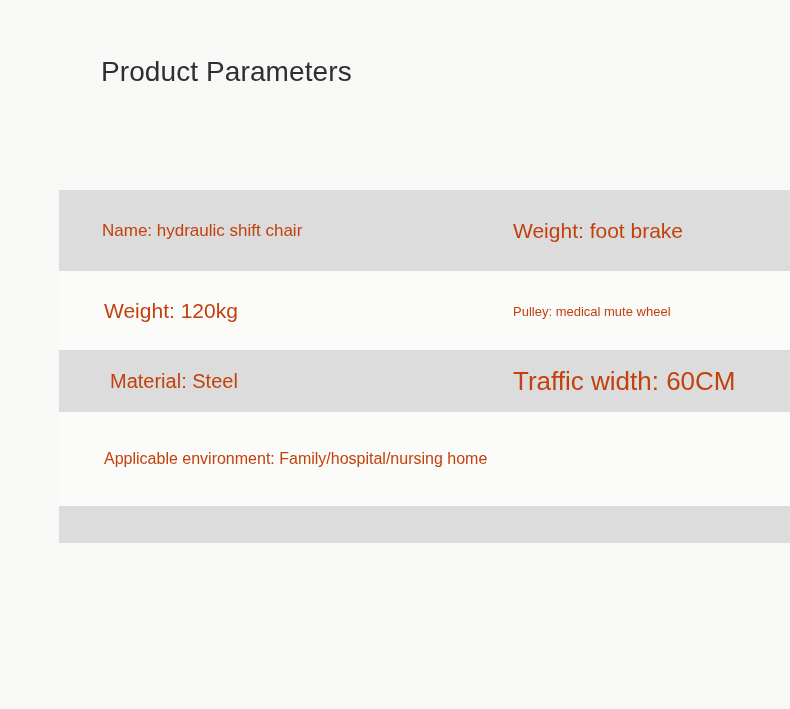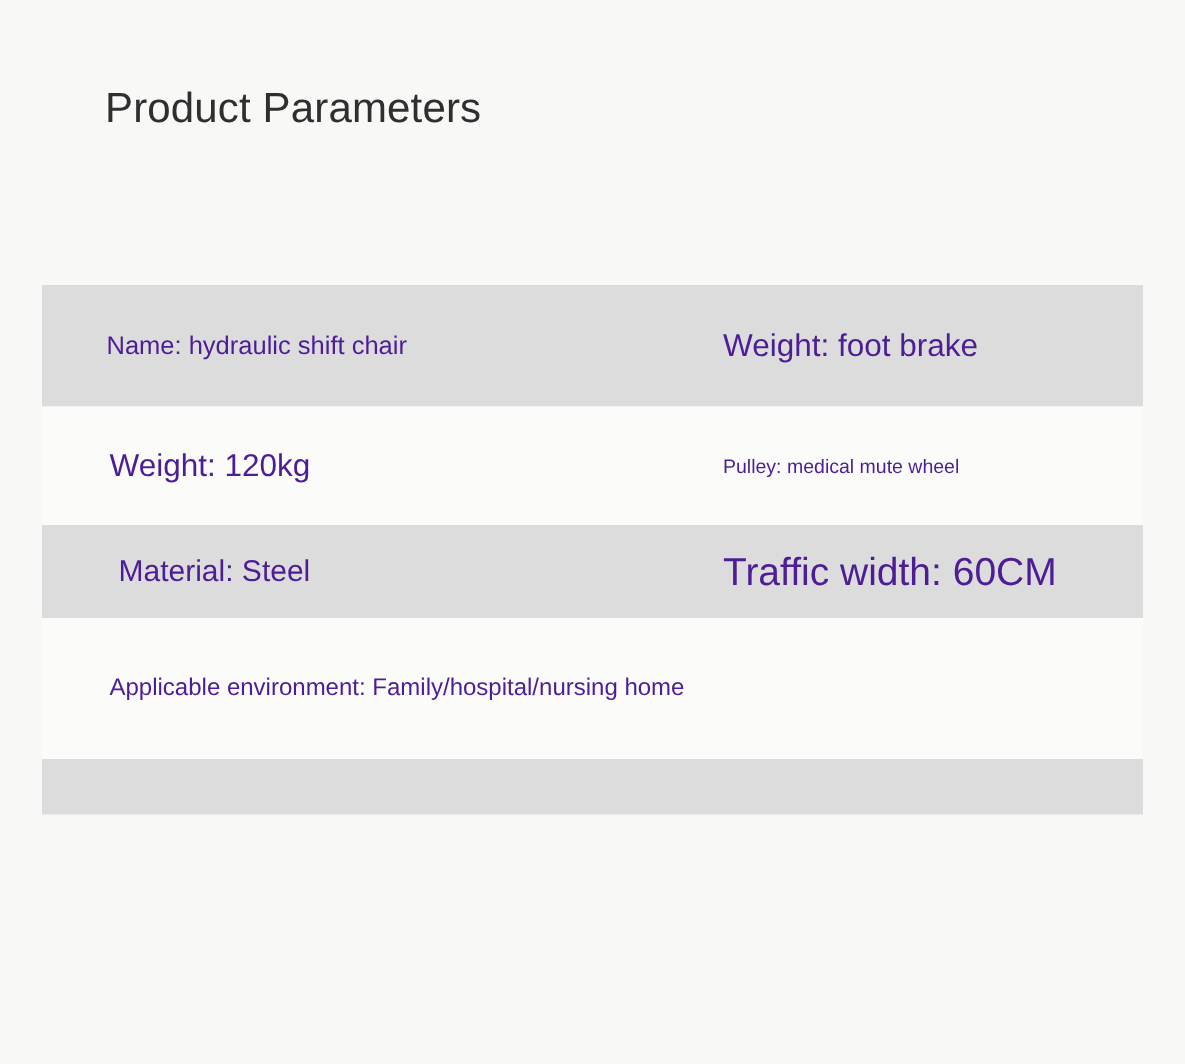--- a/index.html
+++ b/index.html
@@ -13,20 +13,21 @@
     font-family: "Liberation Sans", sans-serif;
     color: #2b2b2b;
     overflow: hidden;
     position: relative;
   }
 
   .page {
     position: absolute;
     inset: 0;
     background: #f8f8f7;
+    margin-left: 31px;
   }
 
   
   .title-block {
     position: absolute;
     left: 70px;
     top: 54px;
     width: 270px;
   }
   .title {
@@ -69,21 +70,21 @@
   .cell-left {
     width: 427px;
     flex: 0 0 427px;
   }
   .cell-right {
     flex: 1 1 auto;
   }
 
   .cell span {
     display: inline-block;
-    color: #4c1d95;
+    color: #c2410c;
     white-space: nowrap;
   }
 
   
   .t-name      { font-size: 17px; padding-left: 43px; }
   .t-brake     { font-size: 21px; padding-left: 27px; }
   .t-weight    { font-size: 21px; padding-left: 45px; }
   .t-pulley    { font-size: 13px; padding-left: 27px; }
   .t-material  { font-size: 20px; padding-left: 51px; }
   .t-traffic   { font-size: 26px; padding-left: 27px; }

